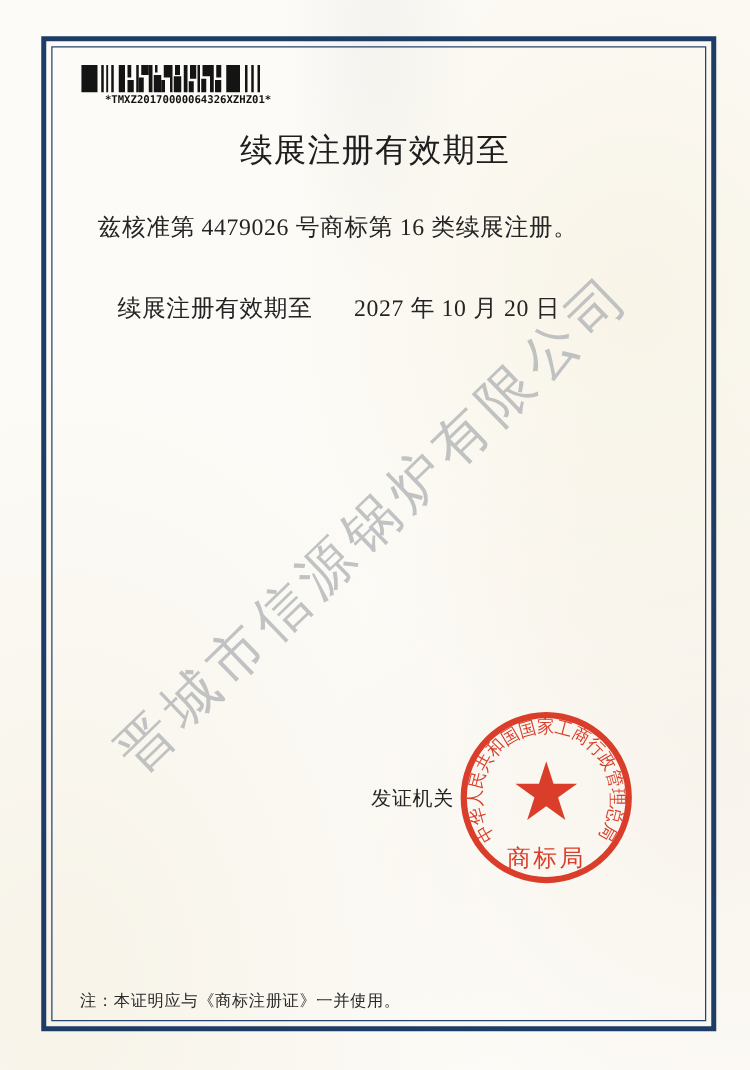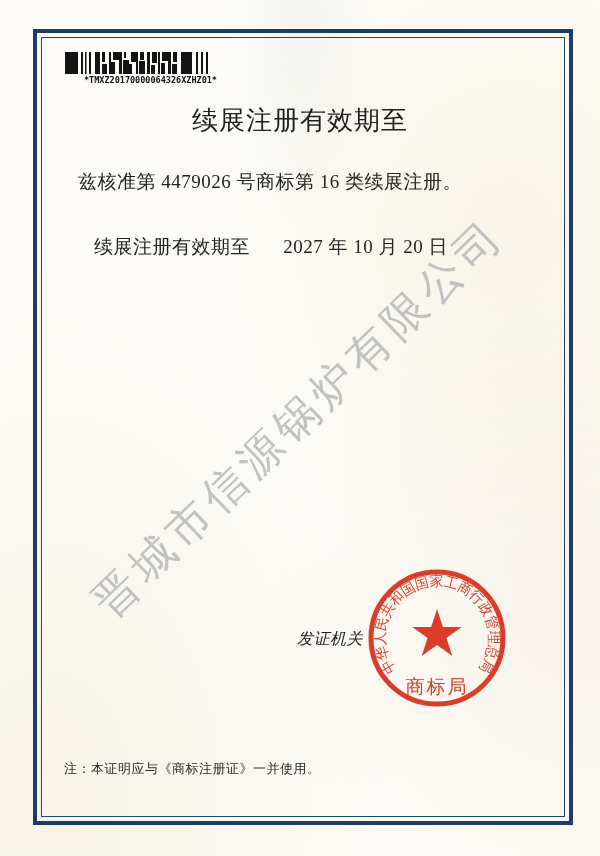--- a/index.html
+++ b/index.html
@@ -34,23 +34,23 @@
     font-family:"DejaVu Sans Mono","Liberation Mono",monospace;
     font-size:8.5px;font-weight:bold;color:#111;letter-spacing:0;
   }
   .title{
     position:absolute;left:0;right:0;top:103px;margin:0;text-align:center;
     font-size:26px;font-weight:500;letter-spacing:1px;color:#1e1e1e;z-index:2;
   }
   .line1{position:absolute;left:78px;top:169px;margin:0;font-size:19px;letter-spacing:.5px;z-index:2;}
   .line2{position:absolute;left:78px;top:218px;margin:16px;font-size:19px;letter-spacing:.5px;z-index:2;}
   .line2 .label{margin-right:28px;}
-  .issuer{position:absolute;left:297px;top:629px;font-size:16px;letter-spacing:.5px;z-index:2;font-style:italic;}
+  .issuer{position:absolute;left:297px;top:629px;font-size:16px;letter-spacing:.5px;z-index:2;}
   .seal{position:absolute;left:362px;top:563px;width:150px;height:150px;z-index:3;opacity:.93;}
-  .footnote{position:absolute;left:64px;top:760px;margin:0;font-size:13px;letter-spacing:.5px;color:#2a2a2a;z-index:2;}
+  .footnote{position:absolute;left:64px;top:792px;margin:0;font-size:13px;letter-spacing:.5px;color:#2a2a2a;z-index:2;}
 </style>
 </head>
 <body>
 
 <div>
 
   <div class="frame-outer">
     <div class="frame-inner"></div>
   </div>
 

